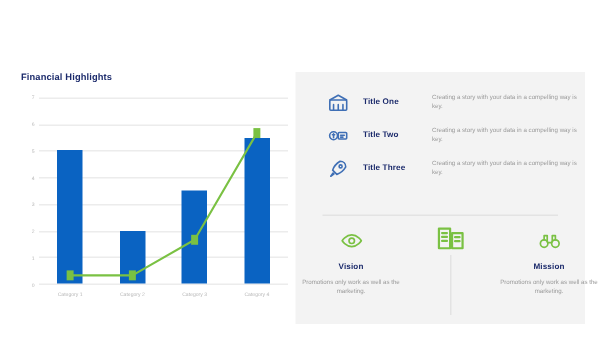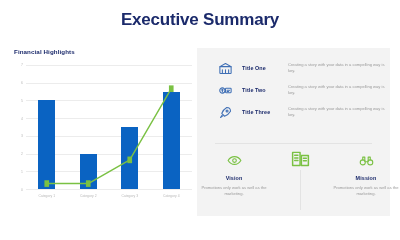--- a/index.html
+++ b/index.html
@@ -65,21 +65,20 @@
   .vm-desc{font-size:4.1px;line-height:1.5;color:#9a9a9a;text-align:center;margin-top:4px;width:74px;}
   .vm-mid{flex:0 0 58px;display:flex;flex-direction:column;align-items:center;position:relative;}
   .vm-mid-icon{margin-top:2px;}
   .vm-sep{position:absolute;top:22px;bottom:6px;left:50%;width:1px;background:#e3e3e3;}
 </style>
 </head>
 <body>
 
 <div class="slide">
 
-  <div class="slide-title">Executive Summary</div>
 
   <div class="chart-panel">
     <div class="chart-heading">Financial Highlights</div>
 
     <div class="plot">
       <div class="grid" id="grid">
           <div class="gridline" style="top: 100%;">
             <span class="ytick" style="top: 100%;">0</span>
           </div>
           <div class="gridline" style="top: 85.7143%;">

